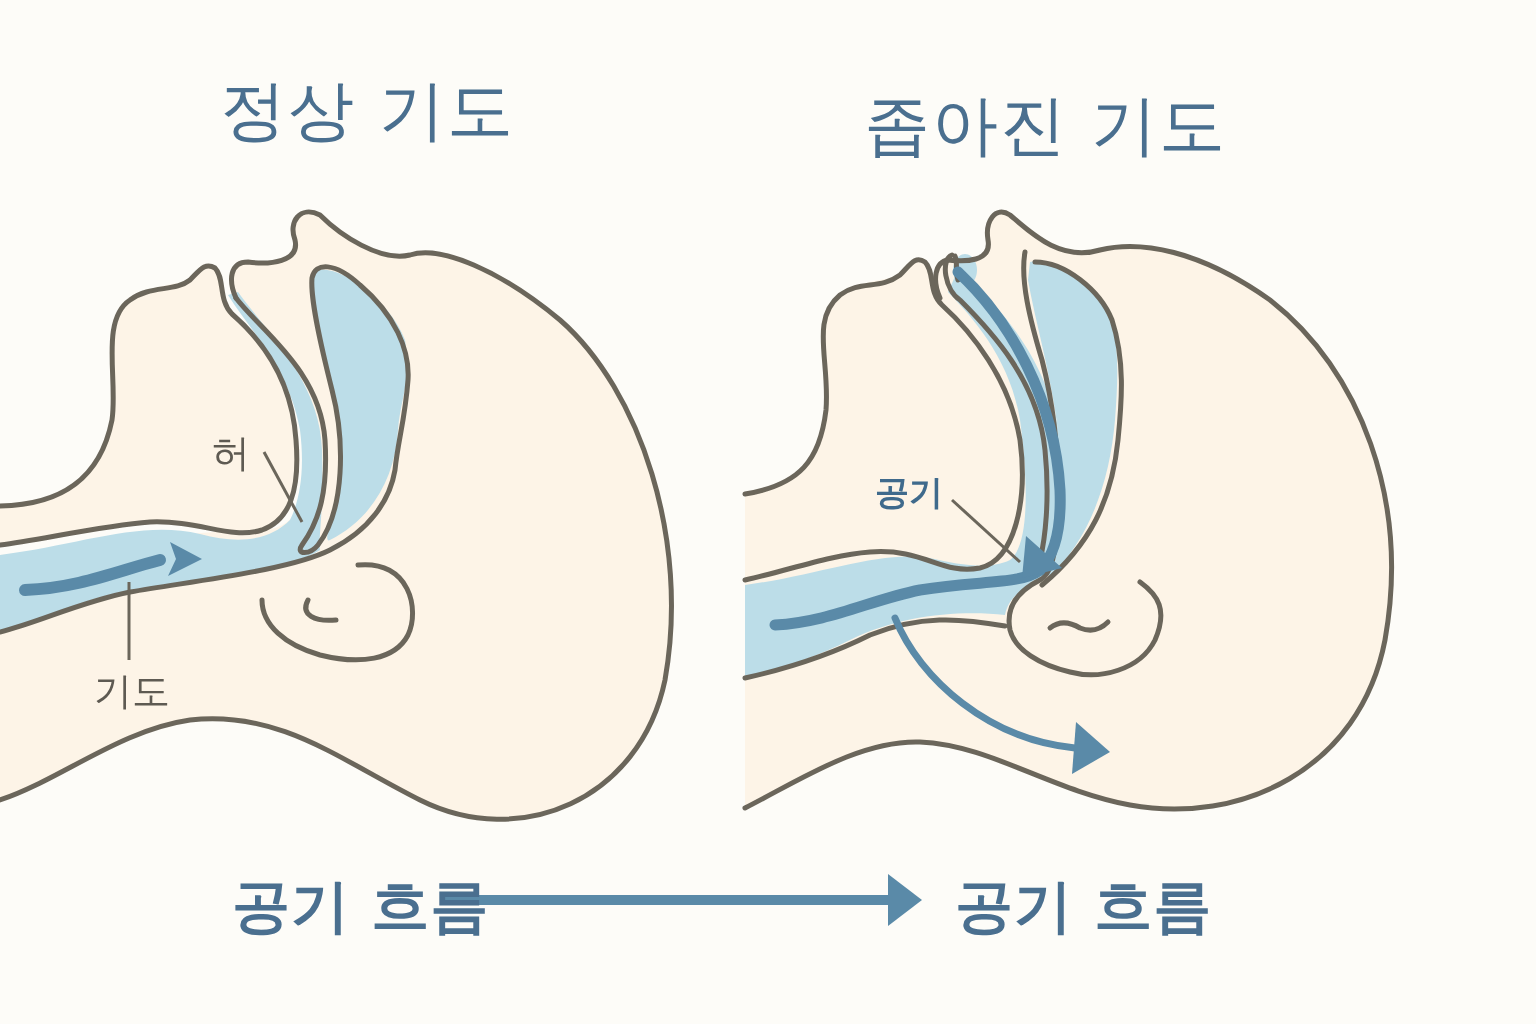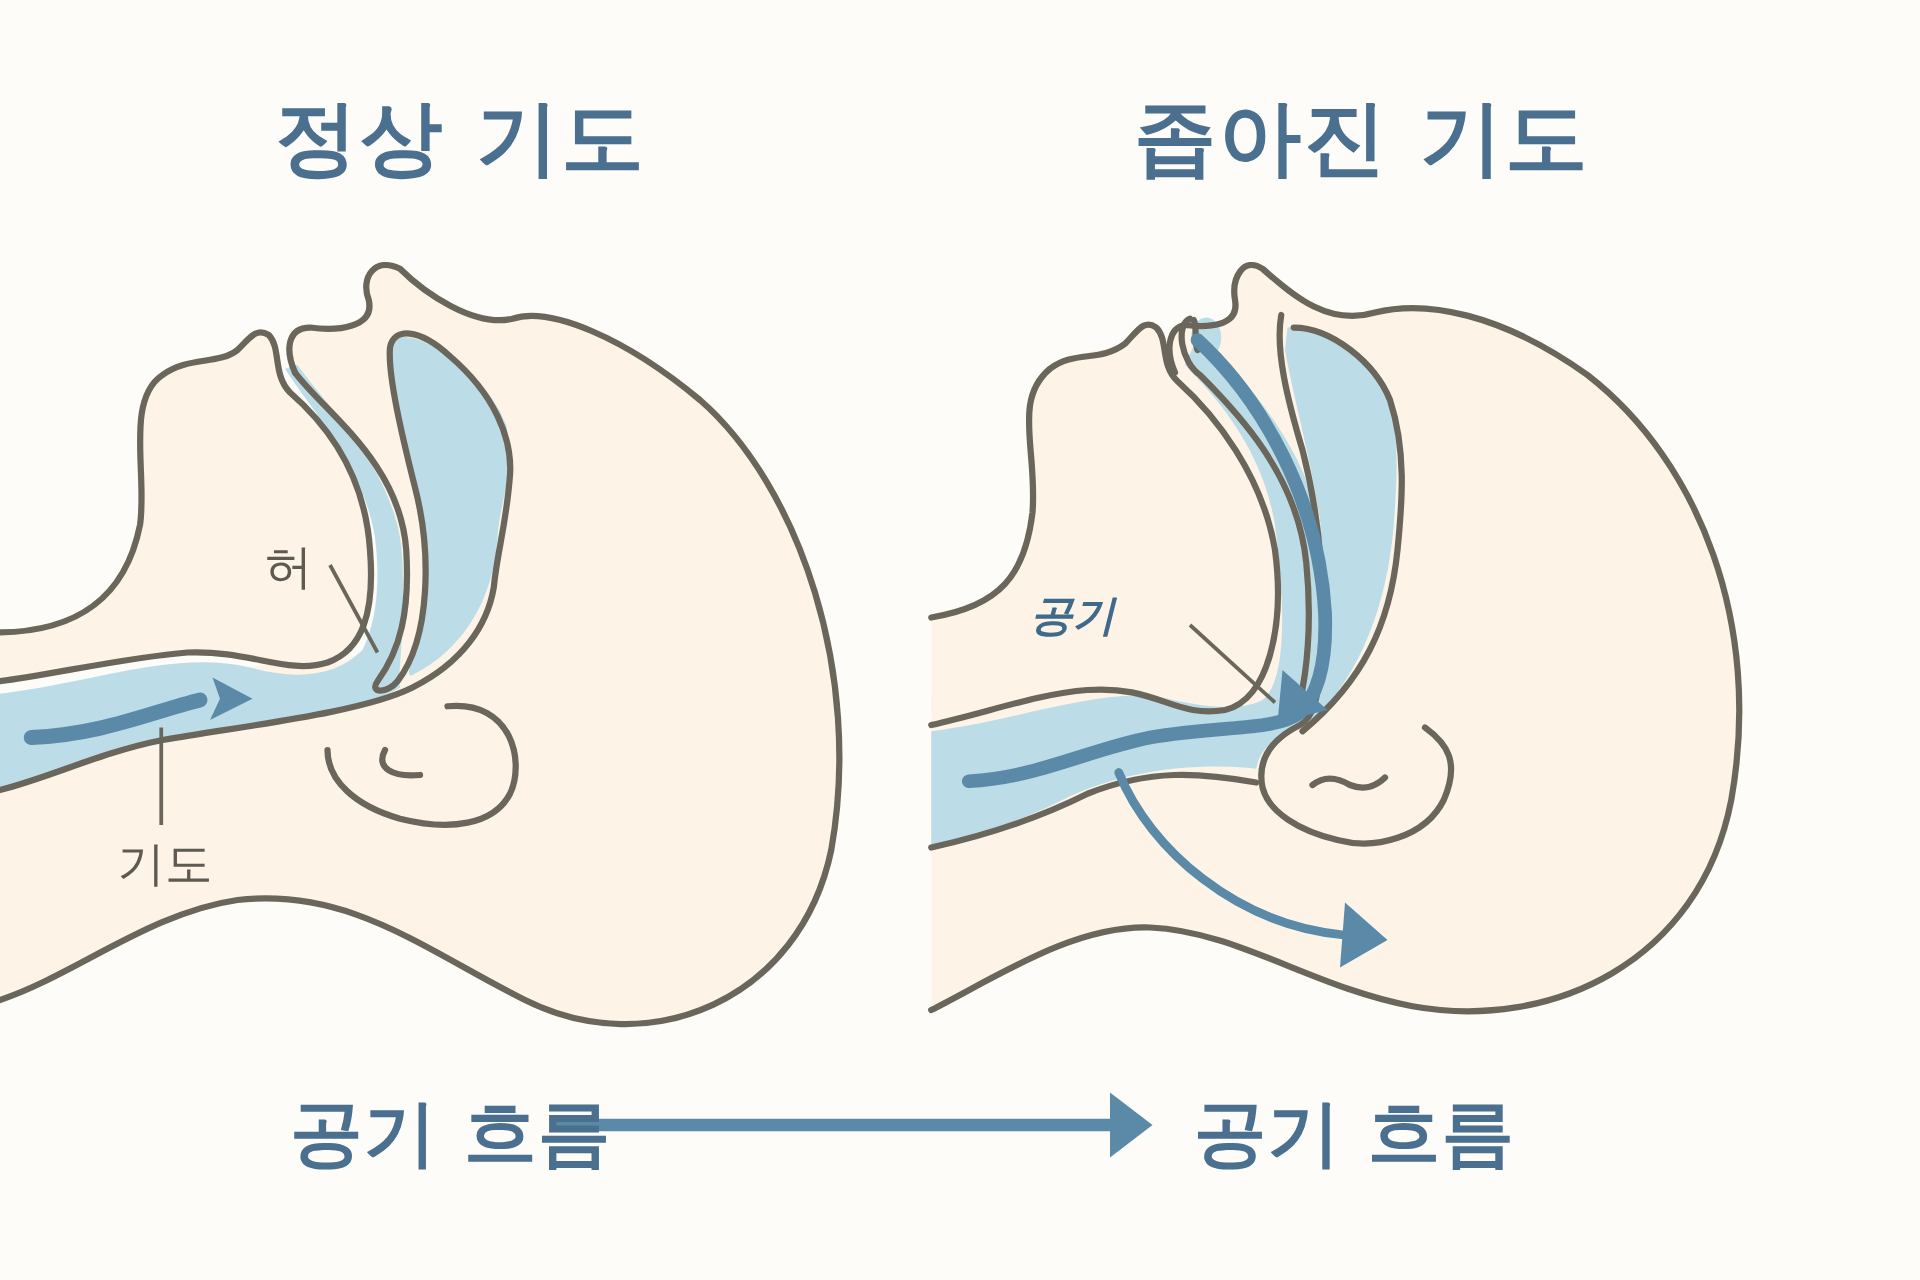--- a/index.html
+++ b/index.html
@@ -11,27 +11,27 @@
       width: 1536px;
       height: 1024px;
       position: relative;
       overflow: hidden;
       font-family: "DejaVu Sans", "Liberation Sans", sans-serif;
     }
     .title {
       position: absolute;
       top: 66px;
       font-size: 66px;
-      font-weight: bold;
+      font-weight: normal;
       color: #4a6f8f;
       letter-spacing: 2px;
       white-space: nowrap;
     }
     #title-left { left: 220px; }
-    #title-right { left: 907px; }
+    #title-right { left: 864px; margin-top: 15px; }
     svg.diagram {
       position: absolute;
       left: 0;
       top: 0;
     }
     .label {
       position: absolute;
       font-size: 38px;
       color: #5e5a52;
       white-space: nowrap;
@@ -167,16 +167,16 @@
   </g>
 
   <g>
     <line x1="446" y1="900" x2="895" y2="900" stroke="#5a8aa8" stroke-width="10" stroke-linecap="round"></line>
     <polygon points="888,874 922,900 888,926" fill="#5a8aa8"></polygon>
   </g>
 </svg>
 
 <div class="label" style="left:212px; top:428px;">허</div>
 <div class="label" style="left:94px; top:666px;font-family:Liberation Serif, serif;">기도</div>
-<div class="label blue" style="left:824px; top:470px;font-style:italic;">공기</div>
+<div class="label blue" style="left:875px; top:470px;">공기</div>
 
 <div class="flow-label" style="left:232px;">공기 흐름</div>
 <div class="flow-label" style="left:955px;">공기 흐름</div>
 
 </body></html>

